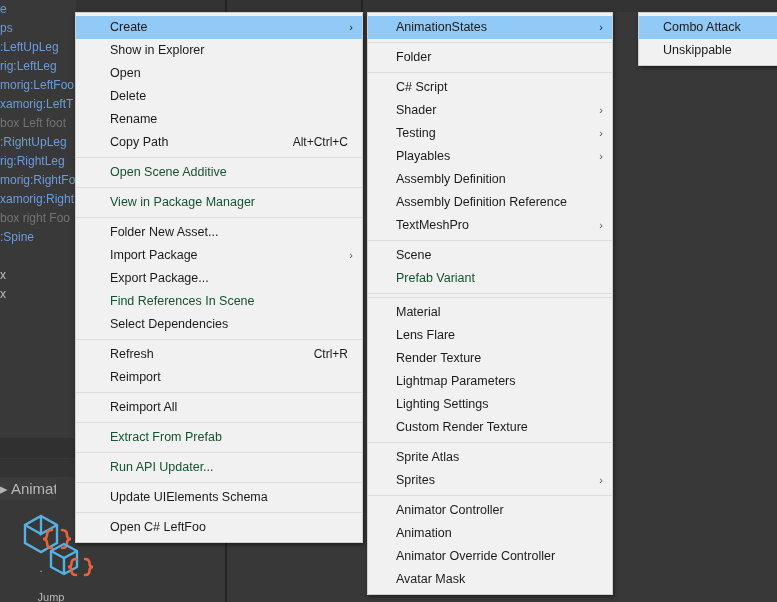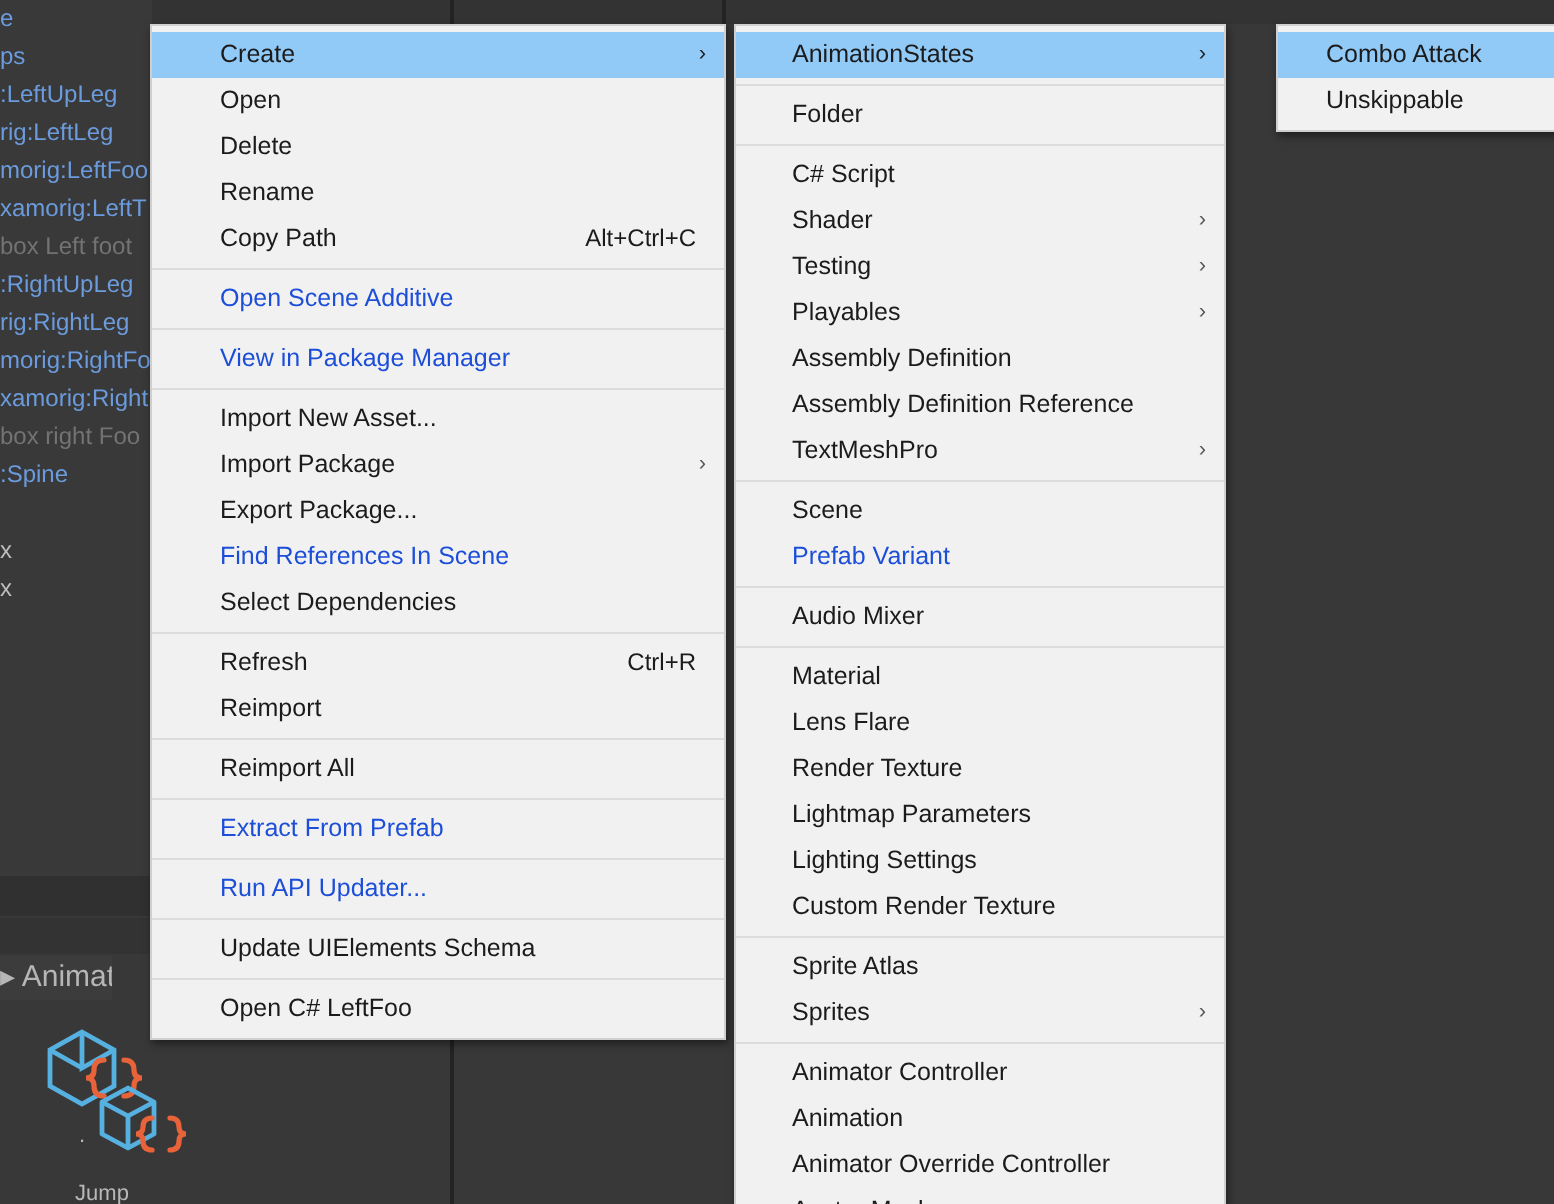--- a/index.html
+++ b/index.html
@@ -58,21 +58,21 @@
   .mi{
     position:relative;
     height:23px;line-height:23px;
     padding:0 8px 0 34px;
     white-space:nowrap;
     cursor:default;
     display:block;
     text-decoration:underline;
   }
   .mi .label{display:inline-block;}
-  .mi.disabled{color:#1d4ed8;}
+  .mi.disabled{color:#14532d;}
   .mi.sel{background:#91c9f7;}
   .mi .shortcut{
     position:absolute;right:14px;top:0;height:23px;line-height:23px;
     color:#1b1b1b;font-size:12px;
   }
   .arrow{
     position:absolute;right:9px;top:0;height:23px;line-height:23px;
     font-size:11px;color:#555;
   }
   .mi.sel .arrow{color:#1b1b1b;}
@@ -148,30 +148,31 @@
         <path d="M45 22 q-4.5 0 -4.5 4.5 q0 3.5 -3.5 3.5 q3.5 0 3.5 3.5 q0 4.5 4.5 4.5"></path>
         <path d="M54 22 q4.5 0 4.5 4.5 q0 3.5 3.5 3.5 q-3.5 0 -3.5 3.5 q0 4.5 -4.5 4.5"></path>
       </g>
     </svg>
     <div class="asset-label" style="margin-left:22px;">Jump</div>
   </div>
 </div>
 
 <div class="menu" id="menu-context">
     <div class="mi sel"><span class="label">Create</span><span class="arrow">›</span></div>
+    <div class="mi"><span class="label">Show in Explorer</span></div>
     <div class="mi"><span class="label">Open</span></div>
     <div class="mi"><span class="label">Delete</span></div>
     <div class="mi"><span class="label">Rename</span></div>
     <div class="mi"><span class="label">Copy Path</span><span class="shortcut">Alt+Ctrl+C</span></div>
     <div class="sep"></div>
     <div class="mi disabled"><span class="label">Open Scene Additive</span></div>
     <div class="sep"></div>
     <div class="mi disabled"><span class="label">View in Package Manager</span></div>
     <div class="sep"></div>
-    <div class="mi"><span class="label">Import New Asset...</span></div>
+    <div class="mi"><span class="label">Folder New Asset...</span></div>
     <div class="mi"><span class="label">Import Package</span><span class="arrow">›</span></div>
     <div class="mi"><span class="label">Export Package...</span></div>
     <div class="mi disabled"><span class="label">Find References In Scene</span></div>
     <div class="mi"><span class="label">Select Dependencies</span></div>
     <div class="sep"></div>
     <div class="mi"><span class="label">Refresh</span><span class="shortcut">Ctrl+R</span></div>
     <div class="mi"><span class="label">Reimport</span></div>
     <div class="sep"></div>
     <div class="mi"><span class="label">Reimport All</span></div>
     <div class="sep"></div>
@@ -193,21 +194,20 @@
     <div class="mi"><span class="label">Shader</span><span class="arrow">›</span></div>
     <div class="mi"><span class="label">Testing</span><span class="arrow">›</span></div>
     <div class="mi"><span class="label">Playables</span><span class="arrow">›</span></div>
     <div class="mi"><span class="label">Assembly Definition</span></div>
     <div class="mi"><span class="label">Assembly Definition Reference</span></div>
     <div class="mi"><span class="label">TextMeshPro</span><span class="arrow">›</span></div>
     <div class="sep"></div>
     <div class="mi"><span class="label">Scene</span></div>
     <div class="mi disabled"><span class="label">Prefab Variant</span></div>
     <div class="sep"></div>
-    <div class="mi"><span class="label">Audio Mixer</span></div>
     <div class="sep"></div>
     <div class="mi"><span class="label">Material</span></div>
     <div class="mi"><span class="label">Lens Flare</span></div>
     <div class="mi"><span class="label">Render Texture</span></div>
     <div class="mi"><span class="label">Lightmap Parameters</span></div>
     <div class="mi"><span class="label">Lighting Settings</span></div>
     <div class="mi"><span class="label">Custom Render Texture</span></div>
     <div class="sep"></div>
     <div class="mi"><span class="label">Sprite Atlas</span></div>
     <div class="mi"><span class="label">Sprites</span><span class="arrow">›</span></div>

